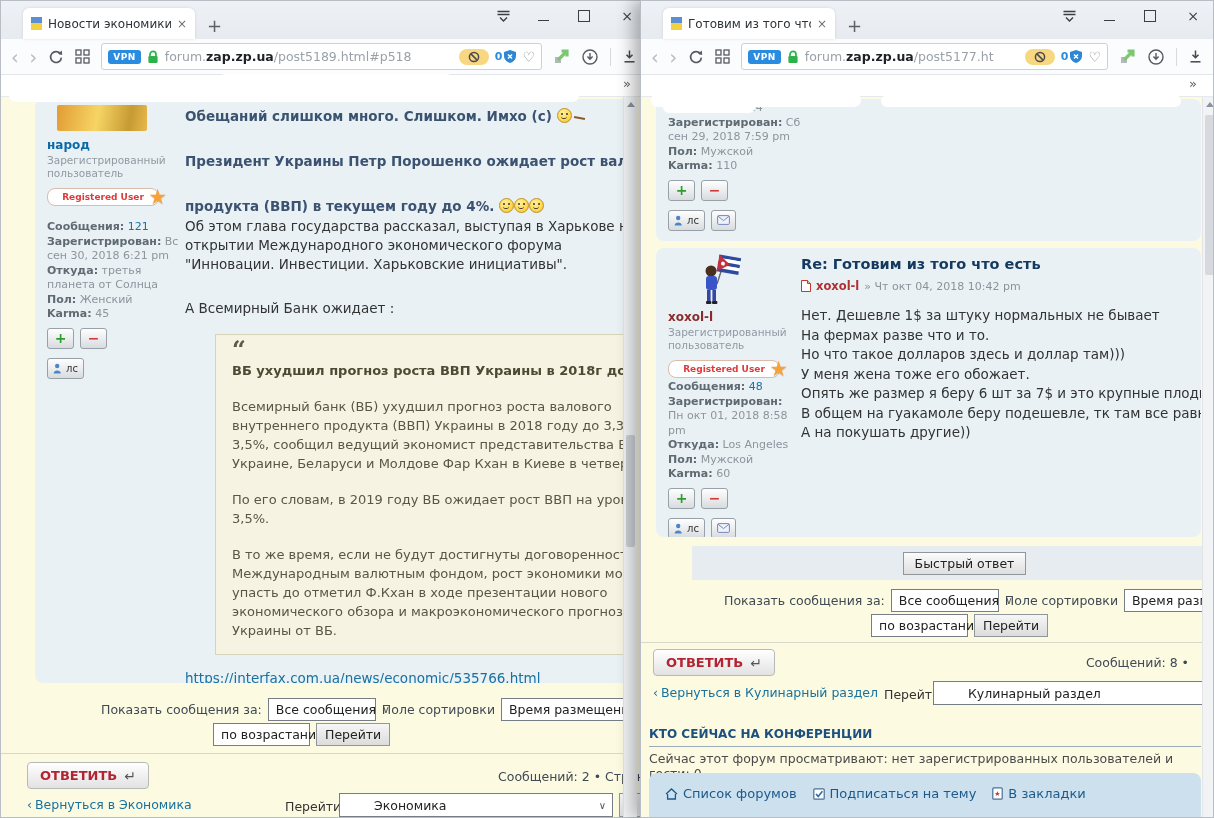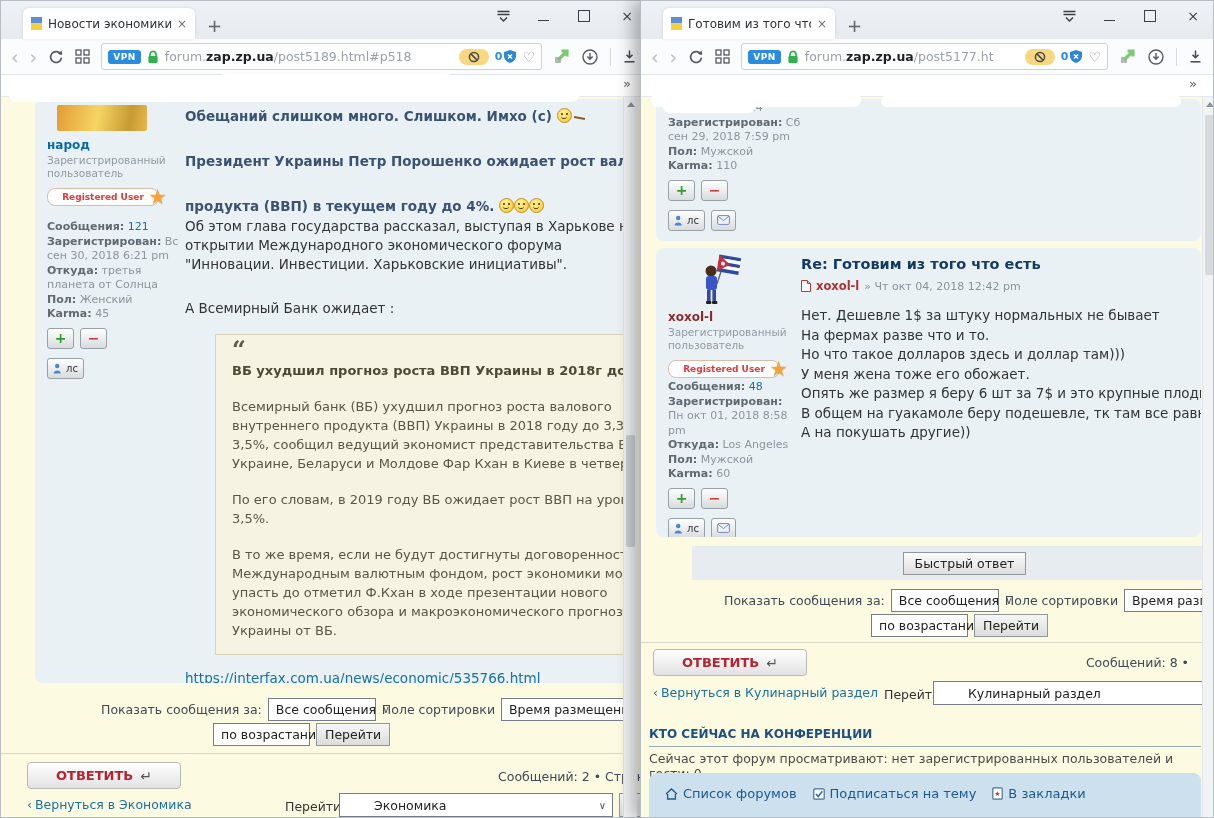--- a/index.html
+++ b/index.html
@@ -68,21 +68,21 @@
   .qtitle{font-weight:bold;color:#4c4a33;margin:0 0 17px;}
   .quote p{margin:0 0 17px;}
   .quote p:last-child{margin-bottom:0;}
   .extlink{display:inline-block;margin-top:15px;color:#1871a0;text-decoration:underline;font-size:13.5px;}
   
   .ctl-row{position:absolute;display:flex;align-items:center;gap:6px;font-size:12.5px;color:#3f4a55;white-space:nowrap;}
   .fsel{height:23px;border:1px solid #767d84;background:#fff;display:inline-flex;align-items:center;justify-content:space-between;padding:0 5px 0 7px;font-size:12.5px;color:#222;box-sizing:border-box;}
   .fsel .chev{color:#555;font-size:10px;margin-left:6px;}
   .fbtn{height:23px;border:1px solid #8f969c;background:linear-gradient(#f6f6f6,#dcdcdc);display:inline-flex;align-items:center;padding:0 8px;font-size:12.5px;color:#222;box-sizing:border-box;}
   .hdiv{position:absolute;left:0;border-top:1px solid #d9d9ca;}
-  .reply-btn{position:absolute;height:27px;padding:0 28px;border:1px solid #b9b9b9;border-radius:4px;background:linear-gradient(#ffffff,#e2e2e2);font-weight:bold;color:#b32331;font-size:13px;display:inline-flex;align-items:center;gap:7px;box-sizing:border-box;}
+  .reply-btn{position:absolute;height:27px;padding:0 12px;border:1px solid #b9b9b9;border-radius:4px;background:linear-gradient(#ffffff,#e2e2e2);font-weight:bold;color:#b32331;font-size:13px;display:inline-flex;align-items:center;gap:7px;box-sizing:border-box;}
   .reply-btn .arr{color:#555;font-weight:normal;font-size:14px;}
   .count{position:absolute;font-size:12.5px;color:#3f4a55;white-space:nowrap;}
   .retlink{position:absolute;font-size:12.5px;color:#17729e;white-space:nowrap;}
   .retlink .lt{color:#17729e;margin-right:3px;}
   .jump-label{position:absolute;font-size:12.5px;color:#333;}
   .jump-sel{position:absolute;height:24px;border:1px solid #767d84;background:#fff;display:flex;align-items:center;justify-content:space-between;padding:0 6px 0 34px;font-size:12.5px;color:#222;box-sizing:border-box;}
   
   .vscroll{position:absolute;top:0;bottom:0;width:13px;background:#f2f3f5;border-left:1px solid #e2e4e7;}
   .s-up{width:0;height:0;border-left:4px solid transparent;border-right:4px solid transparent;border-bottom:5px solid #8a939e;margin:5px auto 0;}
   .s-thumb{position:absolute;left:2px;right:2px;background:#cbd0d5;border-radius:2px;}
@@ -474,21 +474,21 @@
         </div>
       </div>
       <div class="postbody" style="left:145px;top:8px;width:410px;">
         <div class="rtitle">Re: Готовим из того что есть</div>
         <div class="byline">
           <svg width="10" height="12" viewBox="0 0 10 12">
                 <path d="M0.5 0.5 H6.5 L9.5 3.5 V11.5 H0.5 Z" fill="#fff" stroke="#c0392b" stroke-width="1"></path>
                 <path d="M6.5 0.5 V3.5 H9.5" fill="#f0b5ae" stroke="#c0392b" stroke-width="1"></path>
               </svg>
           <span class="buser">xoxol-l</span>
-          <span>» Чт окт 04, 2018 12:42 pm</span>
+          <span>» Чт окт 04, 2018 10:42 pm</span>
         </div>
         <div class="rline">Нет. Дешевле 1$ за штуку нормальных не бывает</div>
         <div class="rline">На фермах разве что и то.</div>
         <div class="rline">Но что такое долларов здесь и доллар там)))</div>
         <div class="rline">У меня жена тоже его обожает.</div>
         <div class="rline clip">Опять же размер я беру 6 шт за 7$ и это крупные плоды1 шт на 2</div>
         <div class="rline clip">В общем на гуакамоле беру подешевле, тк там все равно ещё сп</div>
         <div class="rline">А на покушать другие))</div>
       </div>
     </div>

